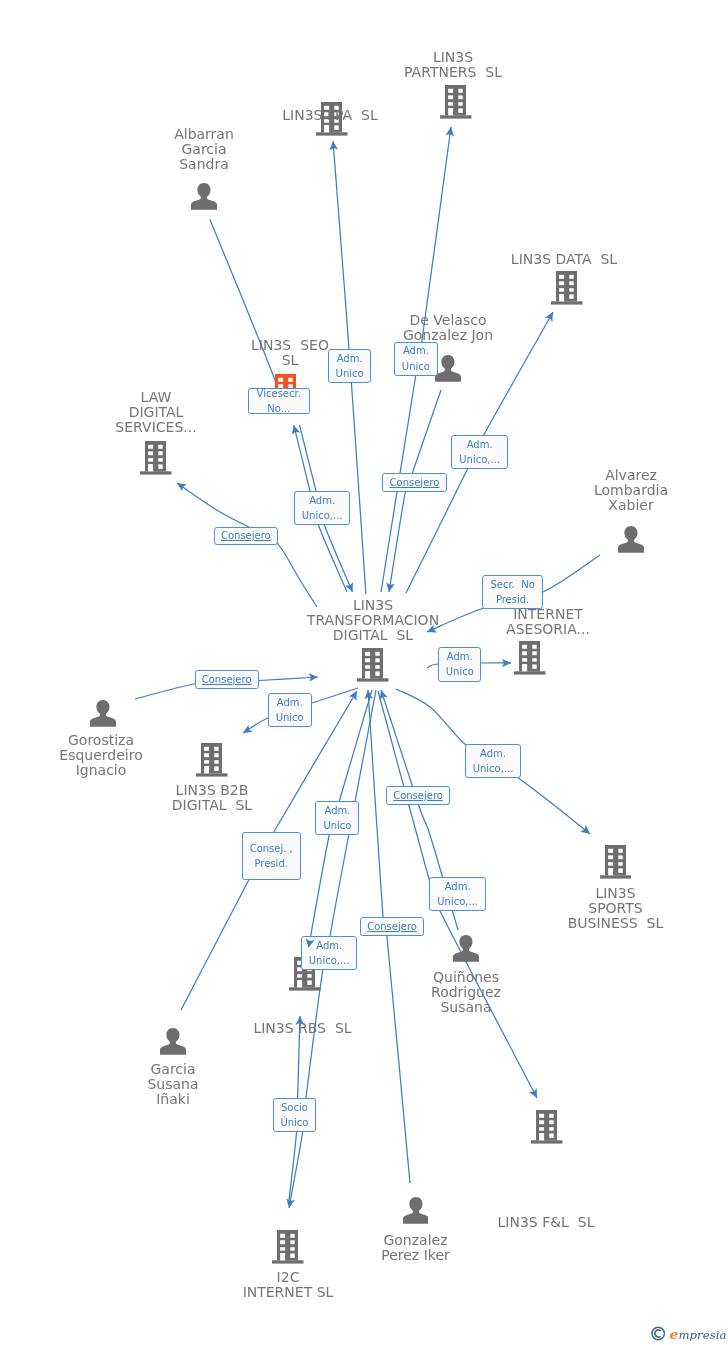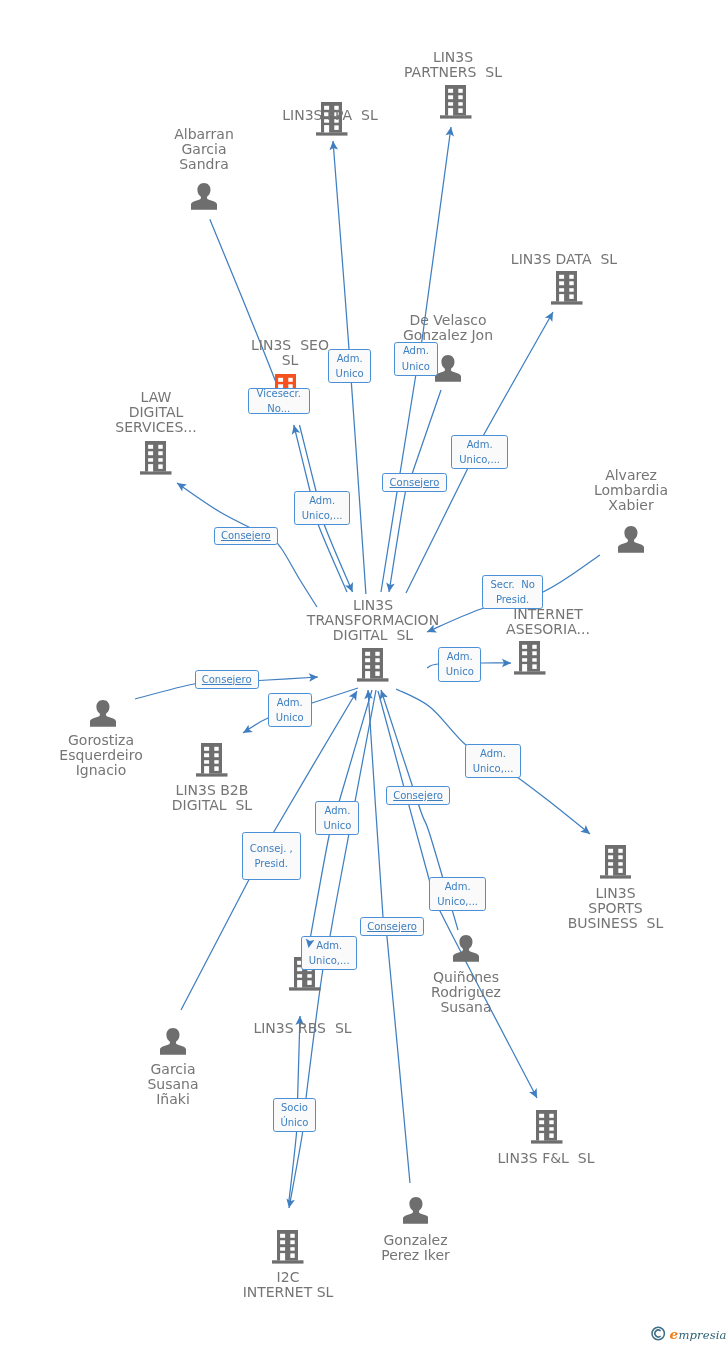--- a/index.html
+++ b/index.html
@@ -311,21 +311,21 @@
 <rect x="0" y="30.3" width="31.5" height="3.3" fill="#6e6e6e"></rect>
 <rect x="8.1" y="3.8" width="5.0" height="4.0" fill="#fff"></rect>
 <rect x="18.3" y="3.8" width="4.4" height="4.0" fill="#fff"></rect>
 <rect x="8.1" y="10.3" width="5.0" height="3.9" fill="#fff"></rect>
 <rect x="18.3" y="10.3" width="4.4" height="3.9" fill="#fff"></rect>
 <rect x="8.1" y="17.2" width="5.0" height="3.5" fill="#fff"></rect>
 <rect x="18.3" y="17.2" width="4.4" height="3.5" fill="#fff"></rect>
 <rect x="8.1" y="23.1" width="5.0" height="7.3" fill="#fff"></rect>
 <rect x="18.3" y="23.4" width="4.4" height="4.5" fill="#fff"></rect>
 </svg></div>
-  <div class="nodelabel" style="left:426.0px;top:1151.0px;">
+  <div class="nodelabel" style="left:426.0px;top:1215px;">
           <div class="nl">LIN3S F&amp;L  SL</div>
         </div>
 </div>
 <div class="node">
   <div class="icon" style="left:272.2px;top:1230.0px;width:31.5px;height:33.6px;"><svg class="bld" viewBox="0 0 31.5 33.6" width="31.5" height="33.6">
 <rect x="5.0" y="0.0" width="21.0" height="30.4" fill="#6e6e6e"></rect>
 <rect x="0" y="30.3" width="31.5" height="3.3" fill="#6e6e6e"></rect>
 <rect x="8.1" y="3.8" width="5.0" height="4.0" fill="#fff"></rect>
 <rect x="18.3" y="3.8" width="4.4" height="4.0" fill="#fff"></rect>
 <rect x="8.1" y="10.3" width="5.0" height="3.9" fill="#fff"></rect>

